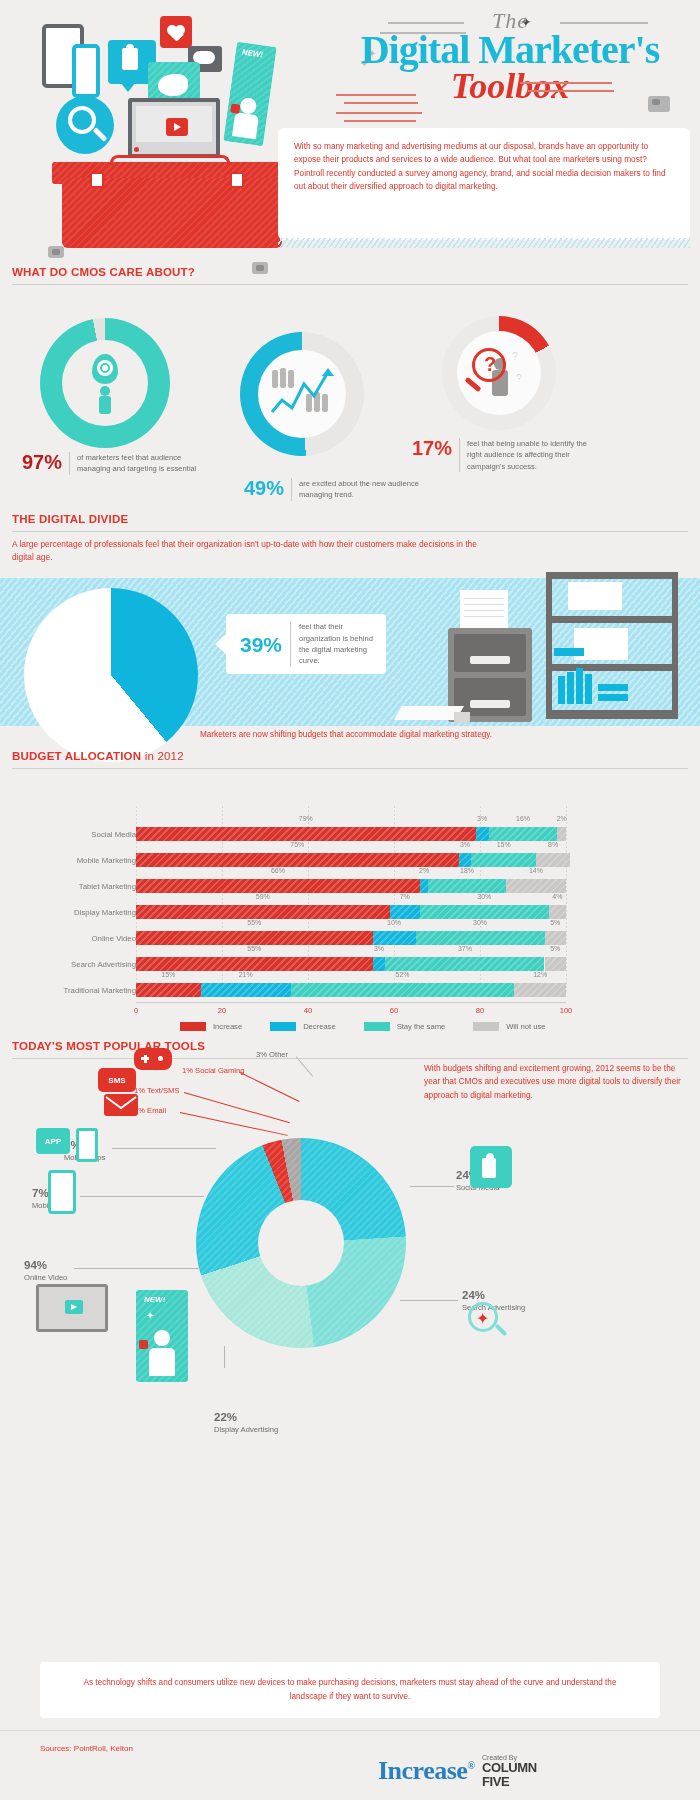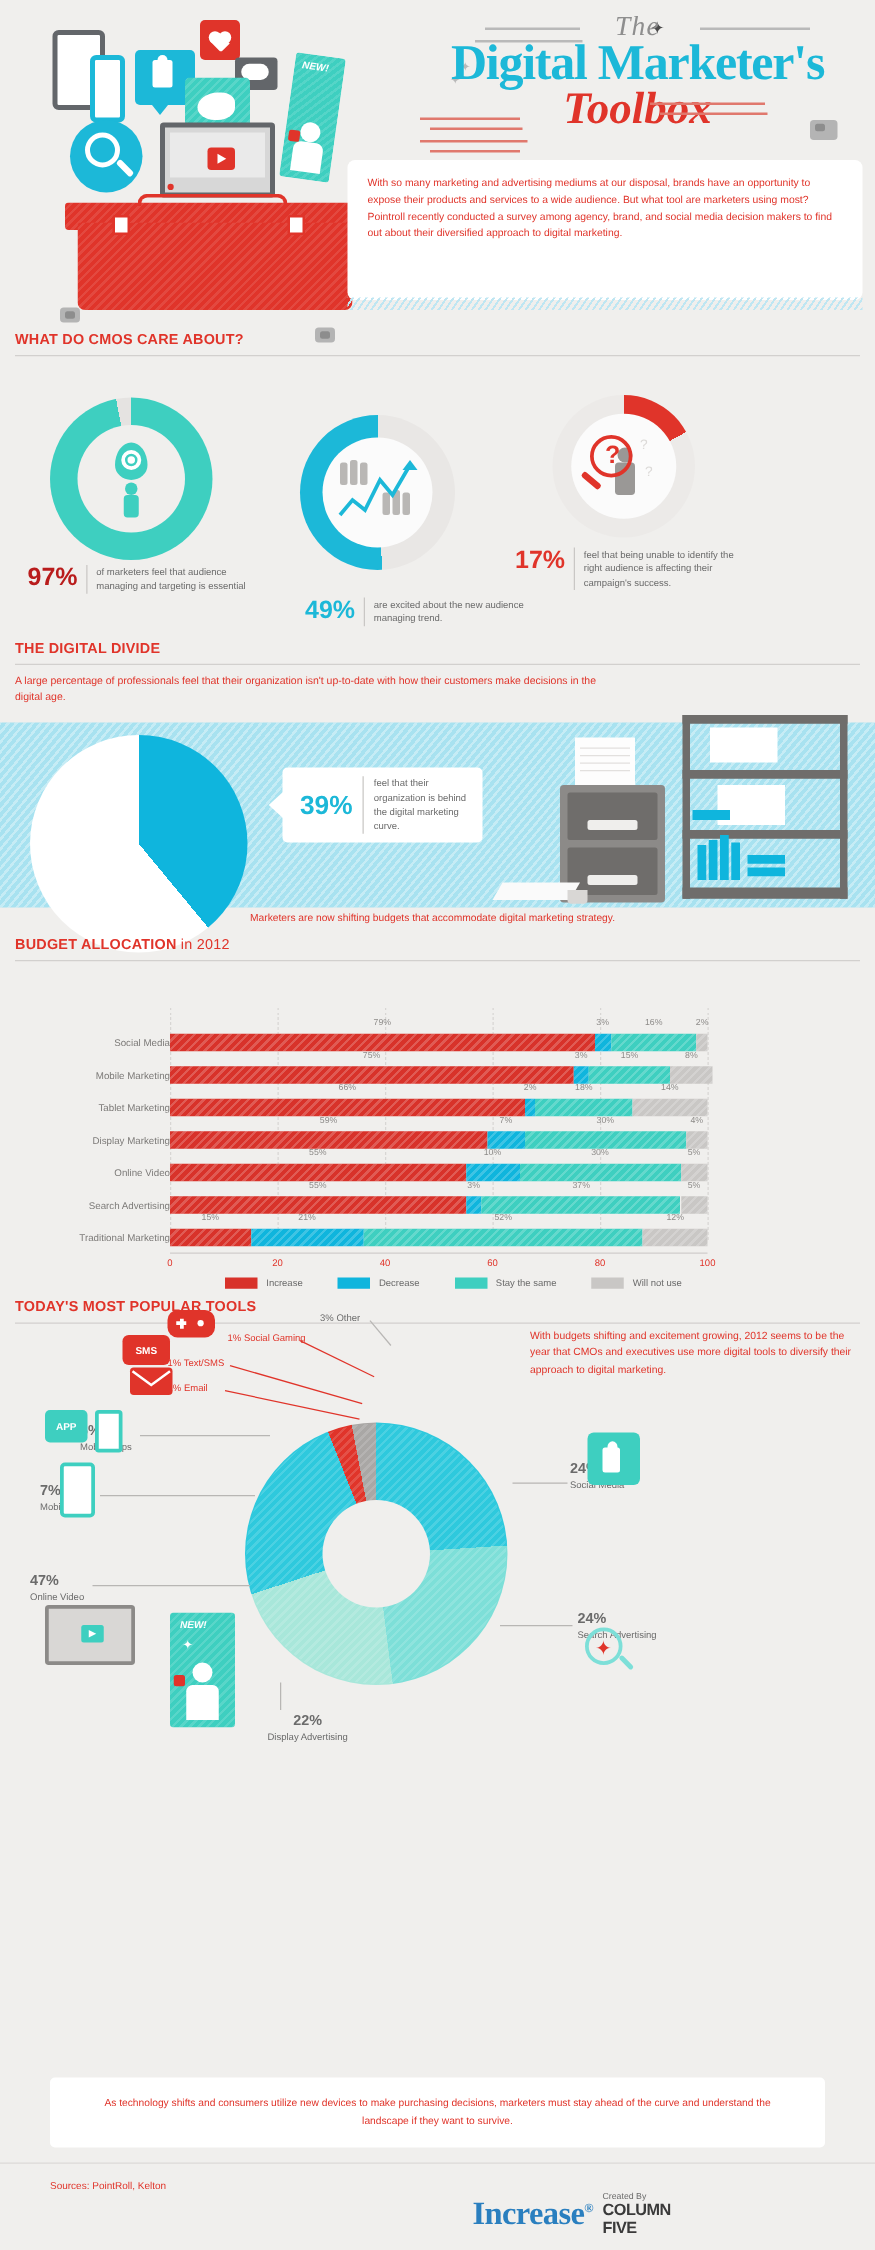--- a/index.html
+++ b/index.html
@@ -470,27 +470,27 @@
   <div class="lbl" style="left:456px; top:1168px; color:#6b6b6b;">
     <span class="big" style="color:#6b6b6b;">24%</span><br><span>Social Media</span>
   </div>
   <div class="lead" style="left:410px; top:1186px; width:44px;"></div>
 
   <div class="lbl" style="left:462px; top:1288px; color:#6b6b6b;">
     <span class="big" style="color:#6b6b6b;">24%</span><br><span>Search Advertising</span>
   </div>
   <div class="lead" style="left:400px; top:1300px; width:58px;"></div>
 
-  <div class="lbl" style="left:214px; top:1370px; color:#6b6b6b;text-align:center;">
+  <div class="lbl" style="left:214px; top:1410px; color:#6b6b6b;">
     <span class="big" style="color:#6b6b6b;">22%</span><br><span>Display Advertising</span>
   </div>
   <div class="lead" style="left:224px; top:1346px; width:1px; height:22px;"></div>
 
   <div class="lbl" style="left:24px; top:1258px; color:#6b6b6b;">
-    <span class="big" style="color:#6b6b6b;">47%</span><br><span>Online Video</span>
+    <span class="big" style="color:#6b6b6b;">94%</span><br><span>Online Video</span>
   </div>
   <div class="lead" style="left:74px; top:1268px; width:126px;"></div>
 
   <div class="lbl" style="left:32px; top:1186px; color:#6b6b6b;">
     <span class="big" style="color:#6b6b6b;">7%</span><br><span>Mobile Ads</span>
   </div>
   <div class="lead" style="left:80px; top:1196px; width:124px;"></div>
 
   <div class="lbl" style="left:64px; top:1138px; color:#6b6b6b;">
     <span class="big" style="color:#6b6b6b;">6%</span><br><span>Mobile Apps</span>

